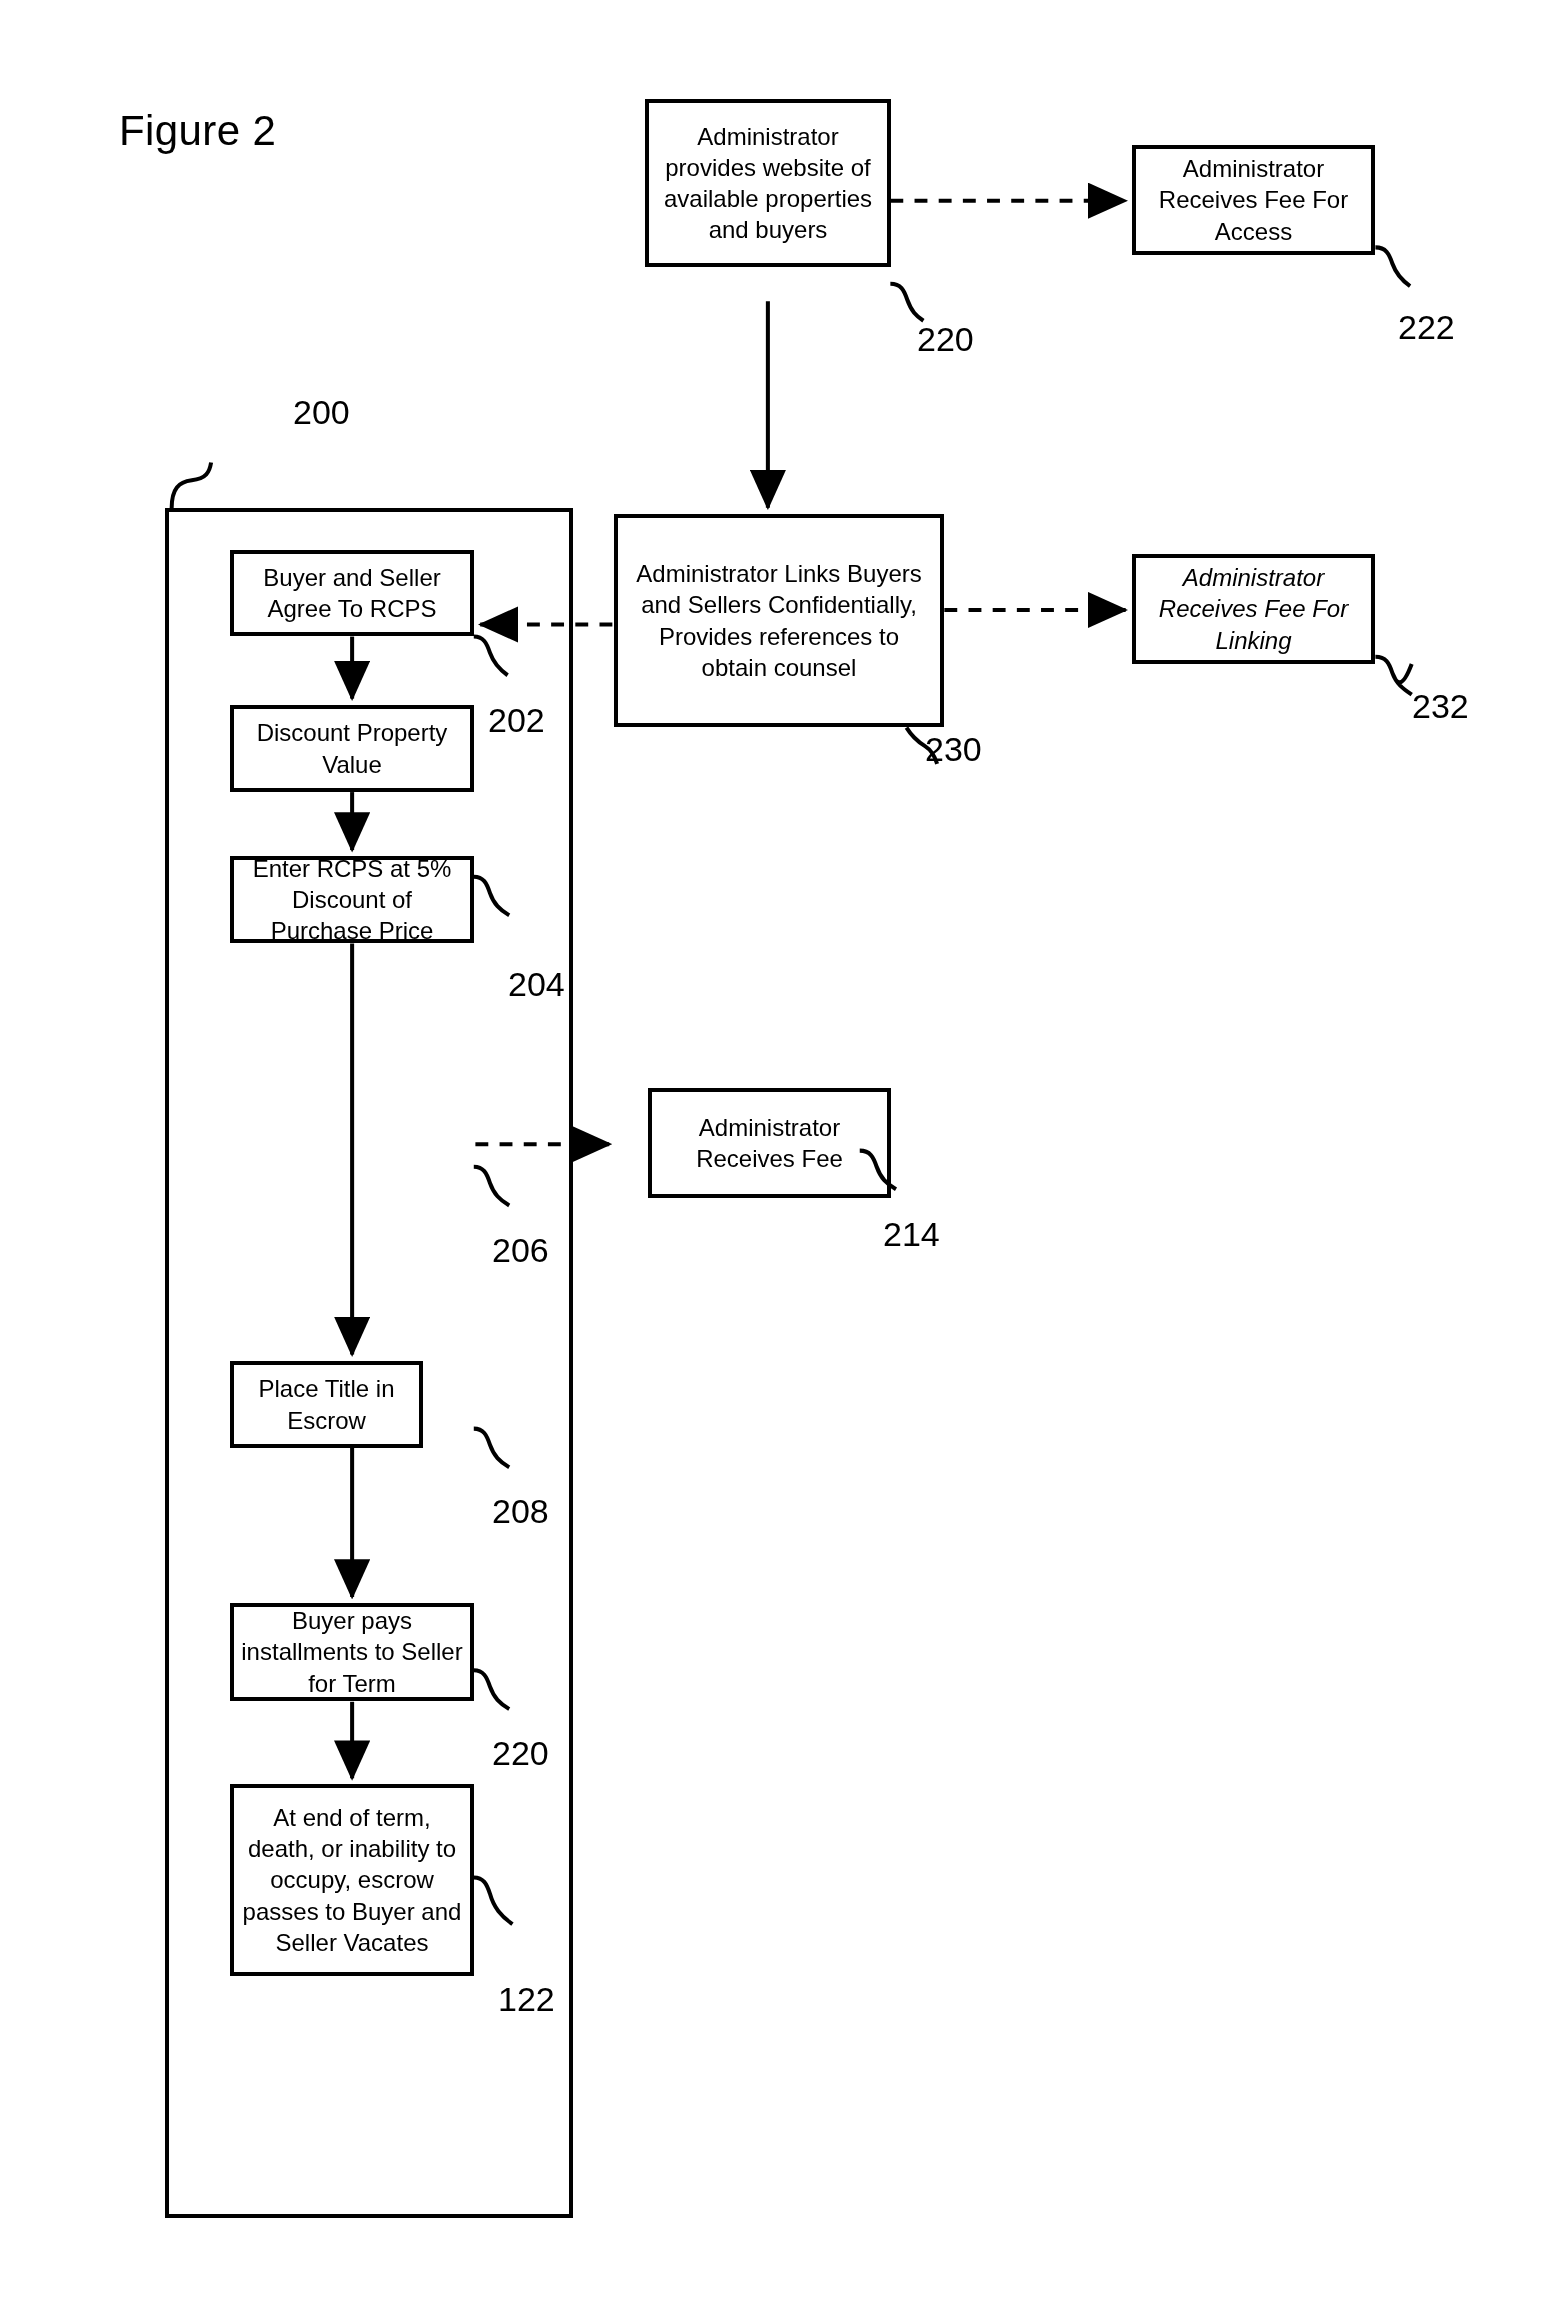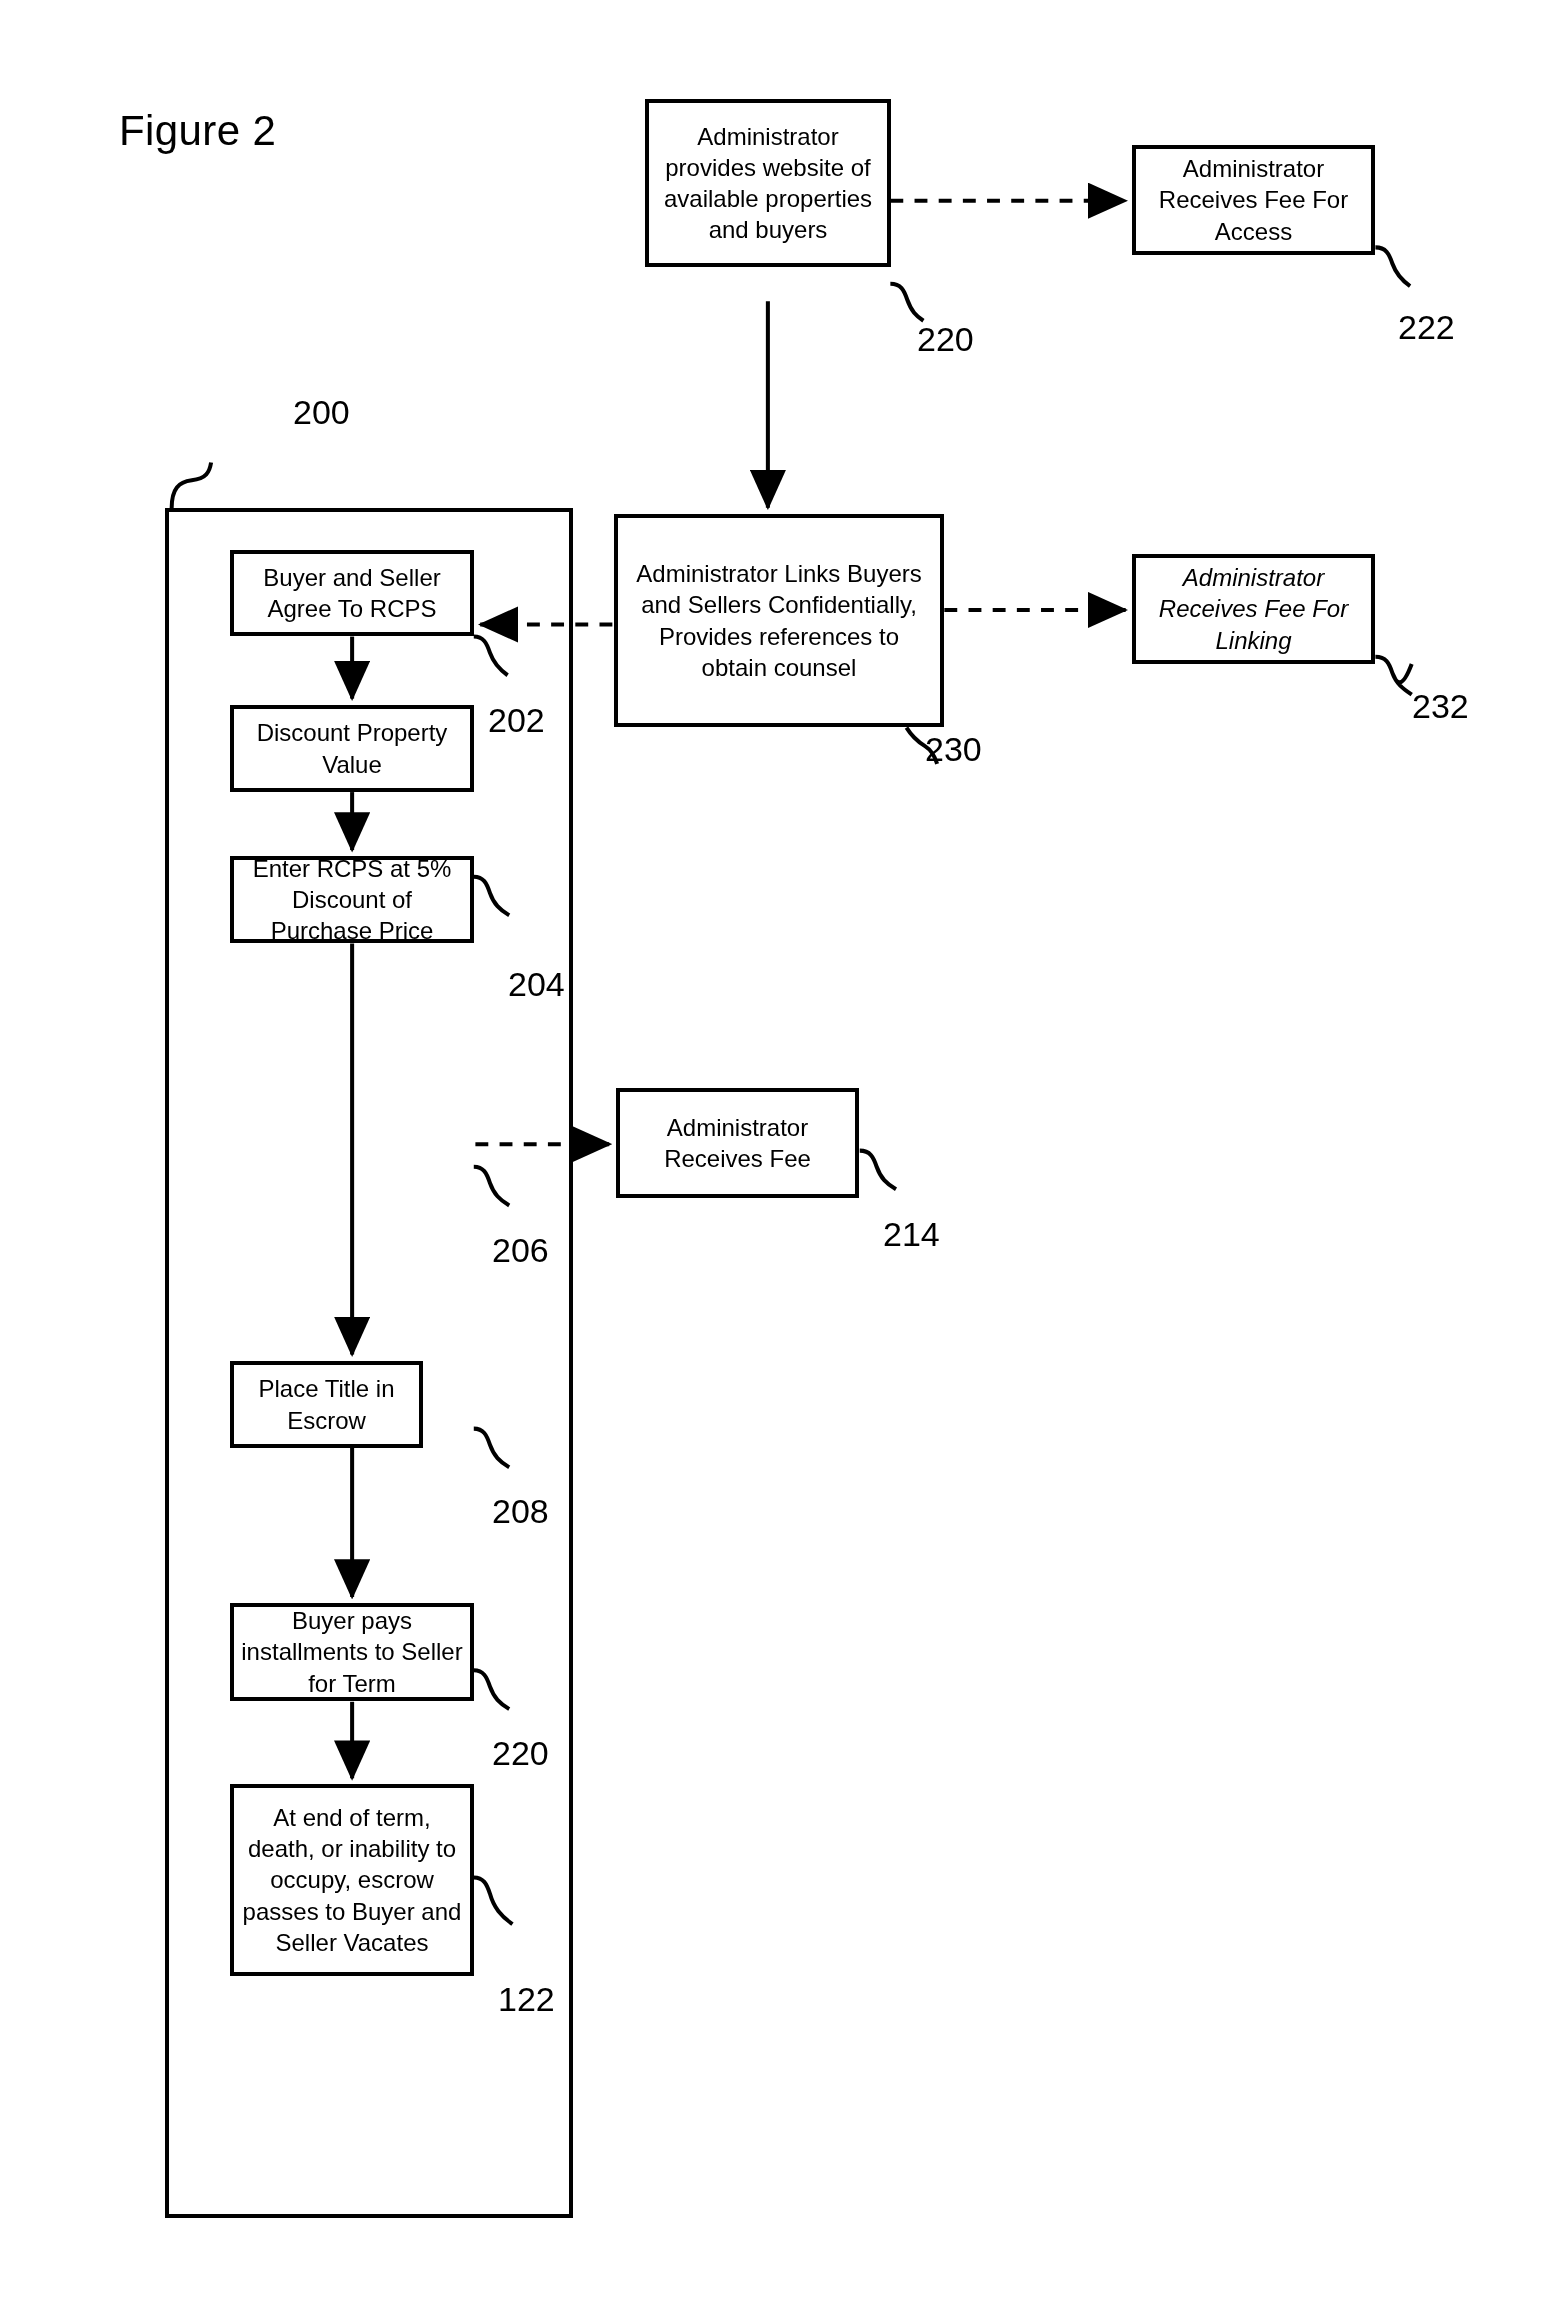--- a/index.html
+++ b/index.html
@@ -100,21 +100,21 @@
   </div>
 
   <div class="pbox" style="left:230px; top:705px; width:244px; height:87px;">
     <span class="txt">Discount Property Value</span>
   </div>
 
   <div class="pbox" style="left:230px; top:856px; width:244px; height:87px;">
     <span class="txt">Enter RCPS at 5% Discount of Purchase Price</span>
   </div>
 
-  <div class="pbox" style="left:616px; top:1088px; width:243px; height:110px;">
+  <div class="pbox" style="left:648px; top:1088px; width:243px; height:110px;">
     <span class="txt">Administrator Receives Fee</span>
   </div>
 
   <div class="pbox" style="left:230px; top:1361px; width:193px; height:87px;">
     <span class="txt">Place Title in Escrow</span>
   </div>
 
   <div class="pbox" style="left:230px; top:1603px; width:244px; height:98px;">
     <span class="txt">Buyer pays installments to Seller for Term</span>
   </div>

